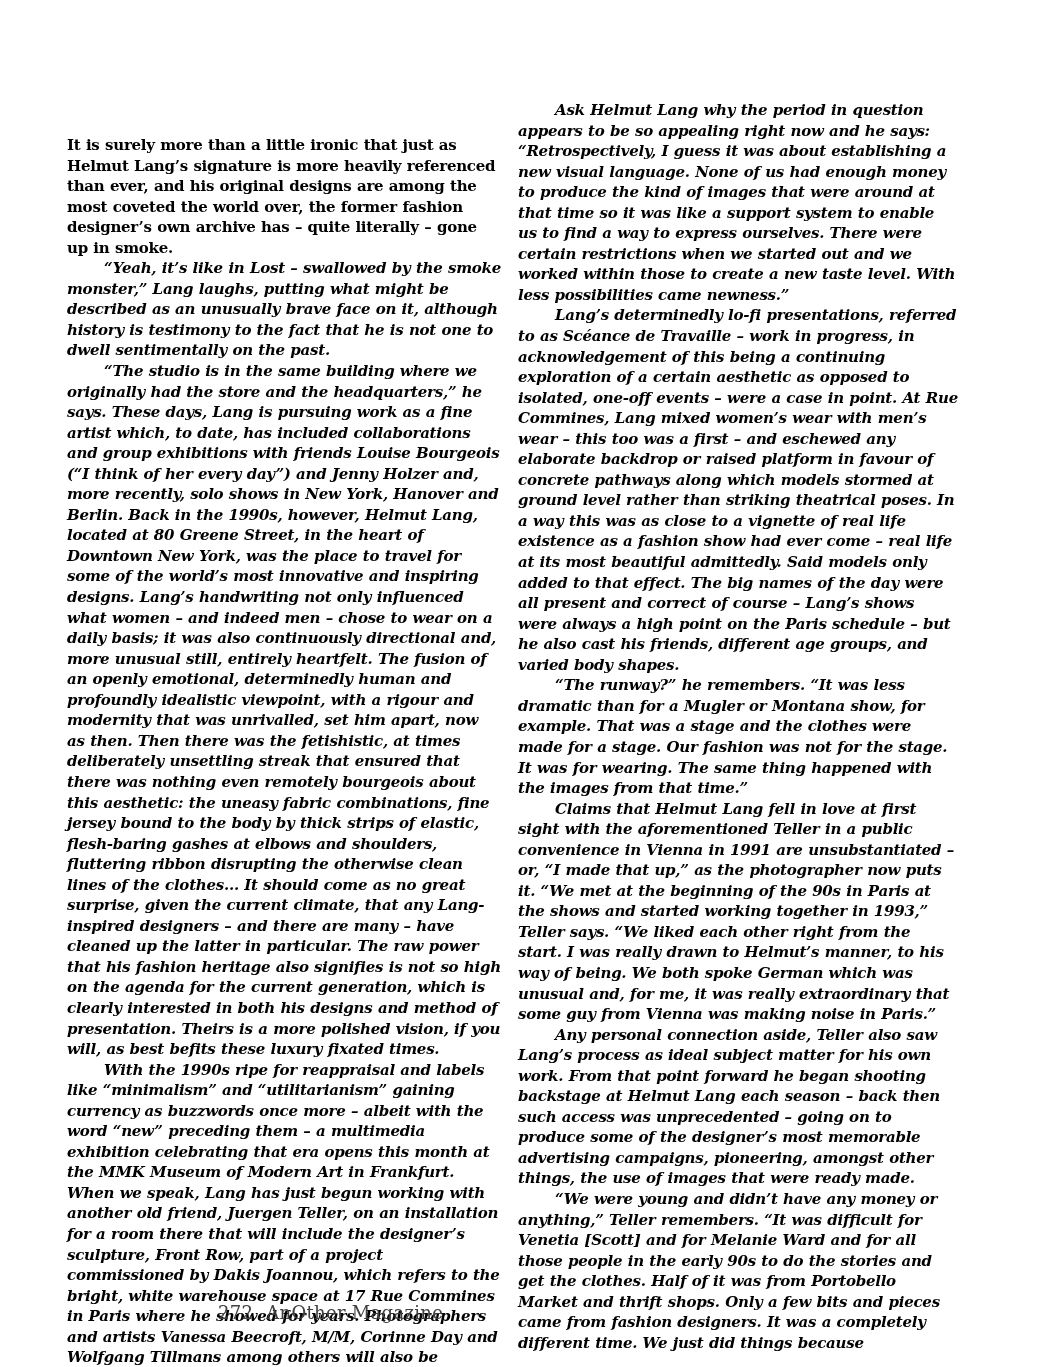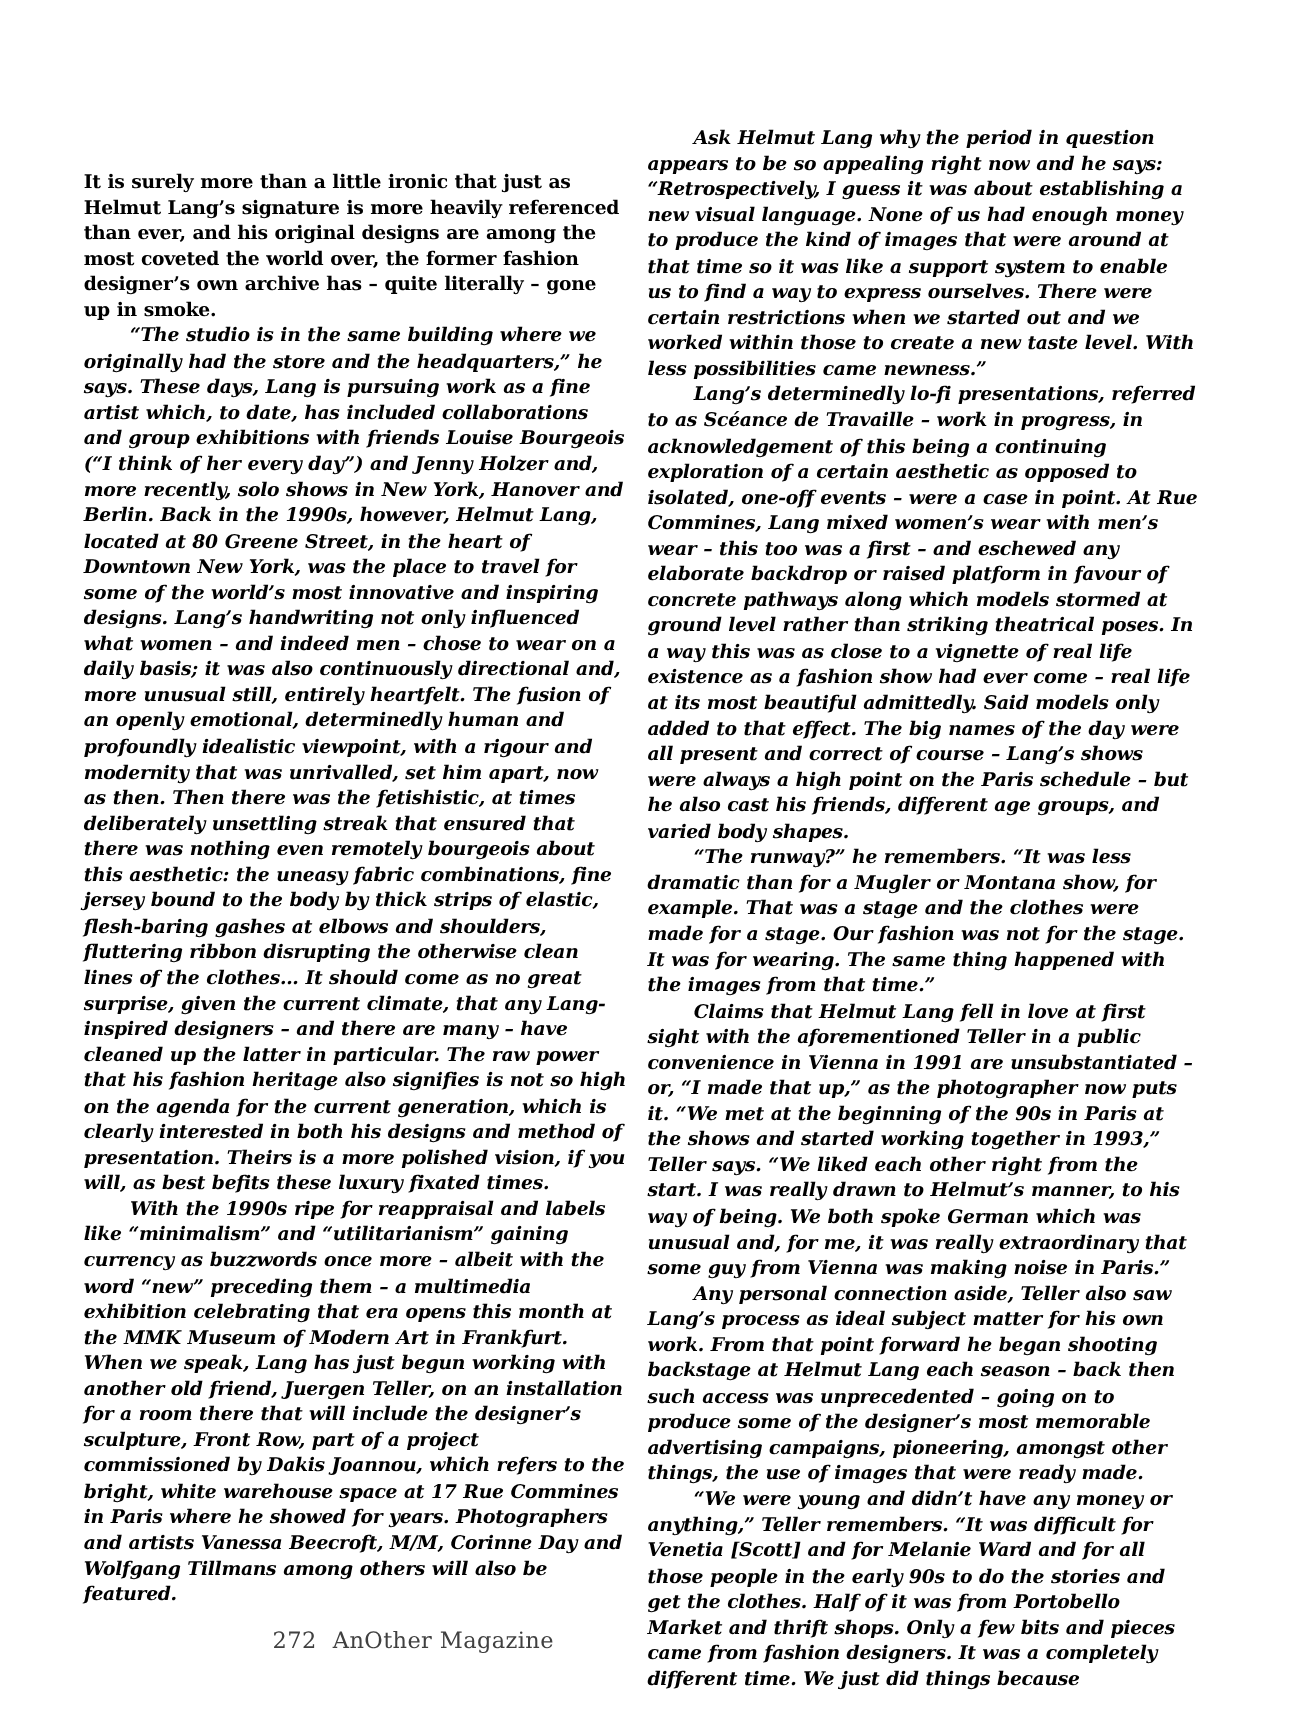--- a/index.html
+++ b/index.html
@@ -59,20 +59,21 @@
 </style>
 </head>
 <body>
 
 <div class="page">
 
   <div class="columns">
 
     <div class="col col-left">
       <p>It is surely more than a little ironic that just as Helmut Lang’s signature is more heavily referenced than ever, and his original designs are among the most coveted the world over, the former fashion designer’s own archive has – quite literally – gone up in smoke.</p>
+      <p class="indent">“Yeah, it’s like in Lost – swallowed by the smoke monster,” Lang laughs, putting what might be described as an unusually brave face on it, although history is testimony to the fact that he is not one to dwell sentimentally on the past.</p>
       <p class="indent">“The studio is in the same building where we originally had the store and the headquarters,” he says. These days, Lang is pursuing work as a fine artist which, to date, has included collaborations and group exhibitions with friends Louise Bourgeois (“I think of her every day”) and Jenny Holzer and, more recently, solo shows in New York, Hanover and Berlin. Back in the 1990s, however, Helmut Lang, located at 80 Greene Street, in the heart of Downtown New York, was the place to travel for some of the world’s most innovative and inspiring designs. Lang’s handwriting not only influenced what women – and indeed men – chose to wear on a daily basis; it was also continuously directional and, more unusual still, entirely heartfelt. The fusion of an openly emotional, determinedly human and profoundly idealistic viewpoint, with a rigour and modernity that was unrivalled, set him apart, now as then. Then there was the fetishistic, at times deliberately unsettling streak that ensured that there was nothing even remotely bourgeois about this aesthetic: the uneasy fabric combinations, fine jersey bound to the body by thick strips of elastic, flesh-baring gashes at elbows and shoulders, fluttering ribbon disrupting the otherwise clean lines of the clothes... It should come as no great surprise, given the current climate, that any Lang-inspired designers – and there are many – have cleaned up the latter in particular. The raw power that his fashion heritage also signifies is not so high on the agenda for the current generation, which is clearly interested in both his designs and method of presentation. Theirs is a more polished vision, if you will, as best befits these luxury fixated times.</p>
       <p class="indent">With the 1990s ripe for reappraisal and labels like “minimalism” and “utilitarianism” gaining currency as buzzwords once more – albeit with the word “new” preceding them – a multimedia exhibition celebrating that era opens this month at the MMK Museum of Modern Art in Frankfurt. When we speak, Lang has just begun working with another old friend, Juergen Teller, on an installation for a room there that will include the designer’s sculpture, Front Row, part of a project commissioned by Dakis Joannou, which refers to the bright, white warehouse space at 17 Rue Commines in Paris where he showed for years. Photographers and artists Vanessa Beecroft, M/M, Corinne Day and Wolfgang Tillmans among others will also be featured.</p>
     </div>
 
     <div class="col col-right">
       <p class="indent">Ask Helmut Lang why the period in question appears to be so appealing right now and he says: “Retrospectively, I guess it was about establishing a new visual language. None of us had enough money to produce the kind of images that were around at that time so it was like a support system to enable us to find a way to express ourselves. There were certain restrictions when we started out and we worked within those to create a new taste level. With less possibilities came newness.”</p>
       <p class="indent">Lang’s determinedly lo-fi presentations, referred to as Scéance de Travaille – work in progress, in acknowledgement of this being a continuing exploration of a certain aesthetic as opposed to isolated, one-off events – were a case in point. At Rue Commines, Lang mixed women’s wear with men’s wear – this too was a first – and eschewed any elaborate backdrop or raised platform in favour of concrete pathways along which models stormed at ground level rather than striking theatrical poses. In a way this was as close to a vignette of real life existence as a fashion show had ever come – real life at its most beautiful admittedly. Said models only added to that effect. The big names of the day were all present and correct of course – Lang’s shows were always a high point on the Paris schedule – but he also cast his friends, different age groups, and varied body shapes.</p>
       <p class="indent">“The runway?” he remembers. “It was less dramatic than for a Mugler or Montana show, for example. That was a stage and the clothes were made for a stage. Our fashion was not for the stage. It was for wearing. The same thing happened with the images from that time.”</p>
       <p class="indent">Claims that Helmut Lang fell in love at first sight with the aforementioned Teller in a public convenience in Vienna in 1991 are unsubstantiated – or, “I made that up,” as the photographer now puts it. “We met at the beginning of the 90s in Paris at the shows and started working together in 1993,” Teller says. “We liked each other right from the start. I was really drawn to Helmut’s manner, to his way of being. We both spoke German which was unusual and, for me, it was really extraordinary that some guy from Vienna was making noise in Paris.”</p>
       <p class="indent">Any personal connection aside, Teller also saw Lang’s process as ideal subject matter for his own work. From that point forward he began shooting backstage at Helmut Lang each season – back then such access was unprecedented – going on to produce some of the designer’s most memorable advertising campaigns, pioneering, amongst other things, the use of images that were ready made.</p>

